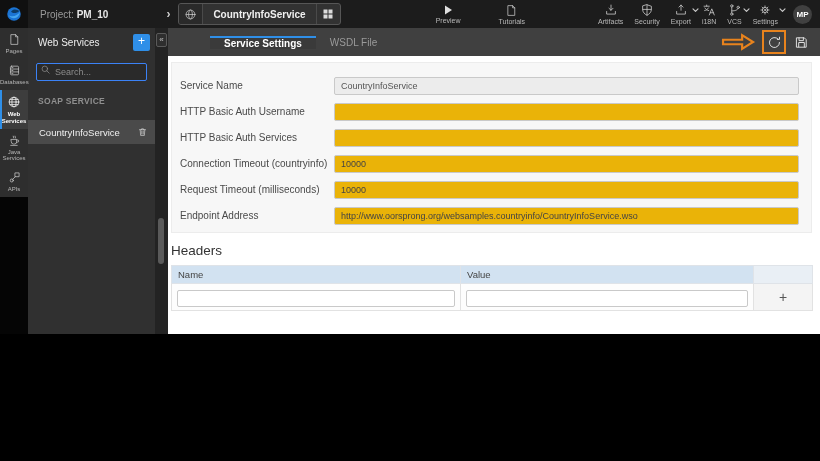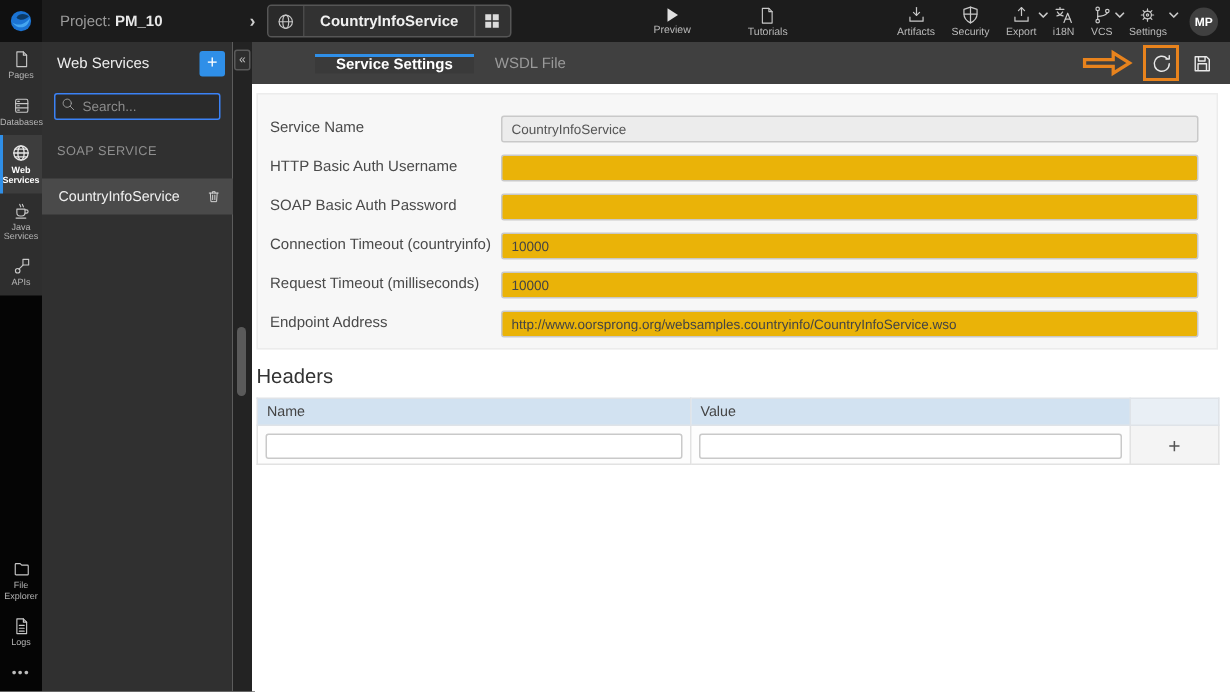--- a/index.html
+++ b/index.html
@@ -1,18 +1,18 @@
 <!DOCTYPE html>
 <html><head>
 <meta charset="utf-8">
 <style>
   * { margin:0; padding:0; box-sizing:border-box; }
   html,body { background:#000; }
   body { font-family:"Liberation Sans", sans-serif; }
-  .app { position:relative; width:820px; height:461px; overflow:hidden; background:#fff; }
+  .app { position:relative; width:820px; height:334px; overflow:hidden; background:#fff; }
 
   
   .topbar { display:flex; align-items:center; height:28px; background:#1c1c1c; color:#ccc; }
   .logo-box { width:28px; height:28px; background:#101010; display:flex; align-items:center; justify-content:center; flex:0 0 28px; }
   .project { margin-left:12px; font-size:10px; color:#9a9a9a; white-space:nowrap; }
   .project b { color:#e8e8e8; font-weight:bold; }
   .crumb-chev { margin-left:58px; color:#cfcfcf; font-size:12px; font-weight:bold; }
   .chip { display:flex; align-items:center; margin-left:8px; height:22px; background:#323232; border:1px solid #565656; border-radius:3px; overflow:hidden; }
   .chip .chip-ic { width:24px; height:22px; display:flex; align-items:center; justify-content:center; background:#2a2a2a; border-right:1px solid #4a4a4a; }
   .chip .chip-label { padding:0 10px; font-size:10px; font-weight:bold; color:#f0f0f0; }
@@ -44,21 +44,21 @@
 
   
   .svc-panel { width:127px; flex:0 0 127px; background:#303030; display:flex; flex-direction:column; }
   .svc-head { display:flex; align-items:center; height:28px; padding:0 5px 0 10px; }
   .svc-title { font-size:10px; color:#ededed; flex:1; }
   .svc-add { width:17px; height:17px; background:#2f8fe8; color:#fff; border-radius:2px; font-size:12px; line-height:15px; text-align:center; cursor:pointer; }
   .svc-search { margin:5px 8px 7px; position:relative; }
   .svc-search input { width:100%; height:18px; background:#2a2a2a; border:1px solid #3b82f6; border-radius:2px; color:#cfcfcf; font-size:9px; padding:0 4px 0 18px; font-family:"Liberation Sans", sans-serif; }
   .svc-search input::placeholder { color:#8b8b8b; }
   .svc-search .mag { position:absolute; left:4px; top:3px; }
-  .svc-section { font-size:8.5px; color:#8f8f8f; padding:8px 10px 14px; letter-spacing:.3px; }
+  .svc-section { font-size:8.5px; color:#8f8f8f; padding:8px 10px 14px; letter-spacing:.3px;font-weight:bold; }
   .svc-item { display:flex; align-items:center; height:24px; padding:0 7px 0 11px; cursor:pointer; }
   .svc-item.selected { background:#4a4a4a; }
   .svc-item .nm { flex:1; font-size:9.5px; color:#f0f0f0; }
 
   
   .strip { width:13px; flex:0 0 13px; background:#232323; position:relative; }
   .collapse-btn { width:11px; height:14px; margin:5px auto 0; border:1px solid #5a5a5a; border-radius:2px; color:#c3c3c3; font-size:8px; line-height:12px; text-align:center; cursor:pointer; background:#2e2e2e; }
   .scroll-thumb { position:absolute; left:3px; top:190px; width:6px; height:46px; background:#5a5a5a; border-radius:3px; cursor:pointer; }
 
   
@@ -405,21 +405,21 @@
         <div class="form-panel">
           <div class="frow">
             <span class="flabel">Service Name</span>
             <span class="fwrap"><input class="ro" type="text" disabled="" value="CountryInfoService" style=""></span>
           </div>
           <div class="frow">
             <span class="flabel">HTTP Basic Auth Username</span>
             <span class="fwrap"><input type="text" value="" style=""></span>
           </div>
           <div class="frow">
-            <span class="flabel">SOAP Basic Auth Password</span>
+            <span class="flabel">HTTP Basic Auth Services</span>
             <span class="fwrap"><input type="text" value="" style=""></span>
           </div>
           <div class="frow">
             <span class="flabel">Connection Timeout (countryinfo)</span>
             <span class="fwrap"><input type="text" value="10000" style=""></span>
           </div>
           <div class="frow">
             <span class="flabel">Request Timeout (milliseconds)</span>
             <span class="fwrap"><input type="text" value="10000" style=""></span>
           </div>

